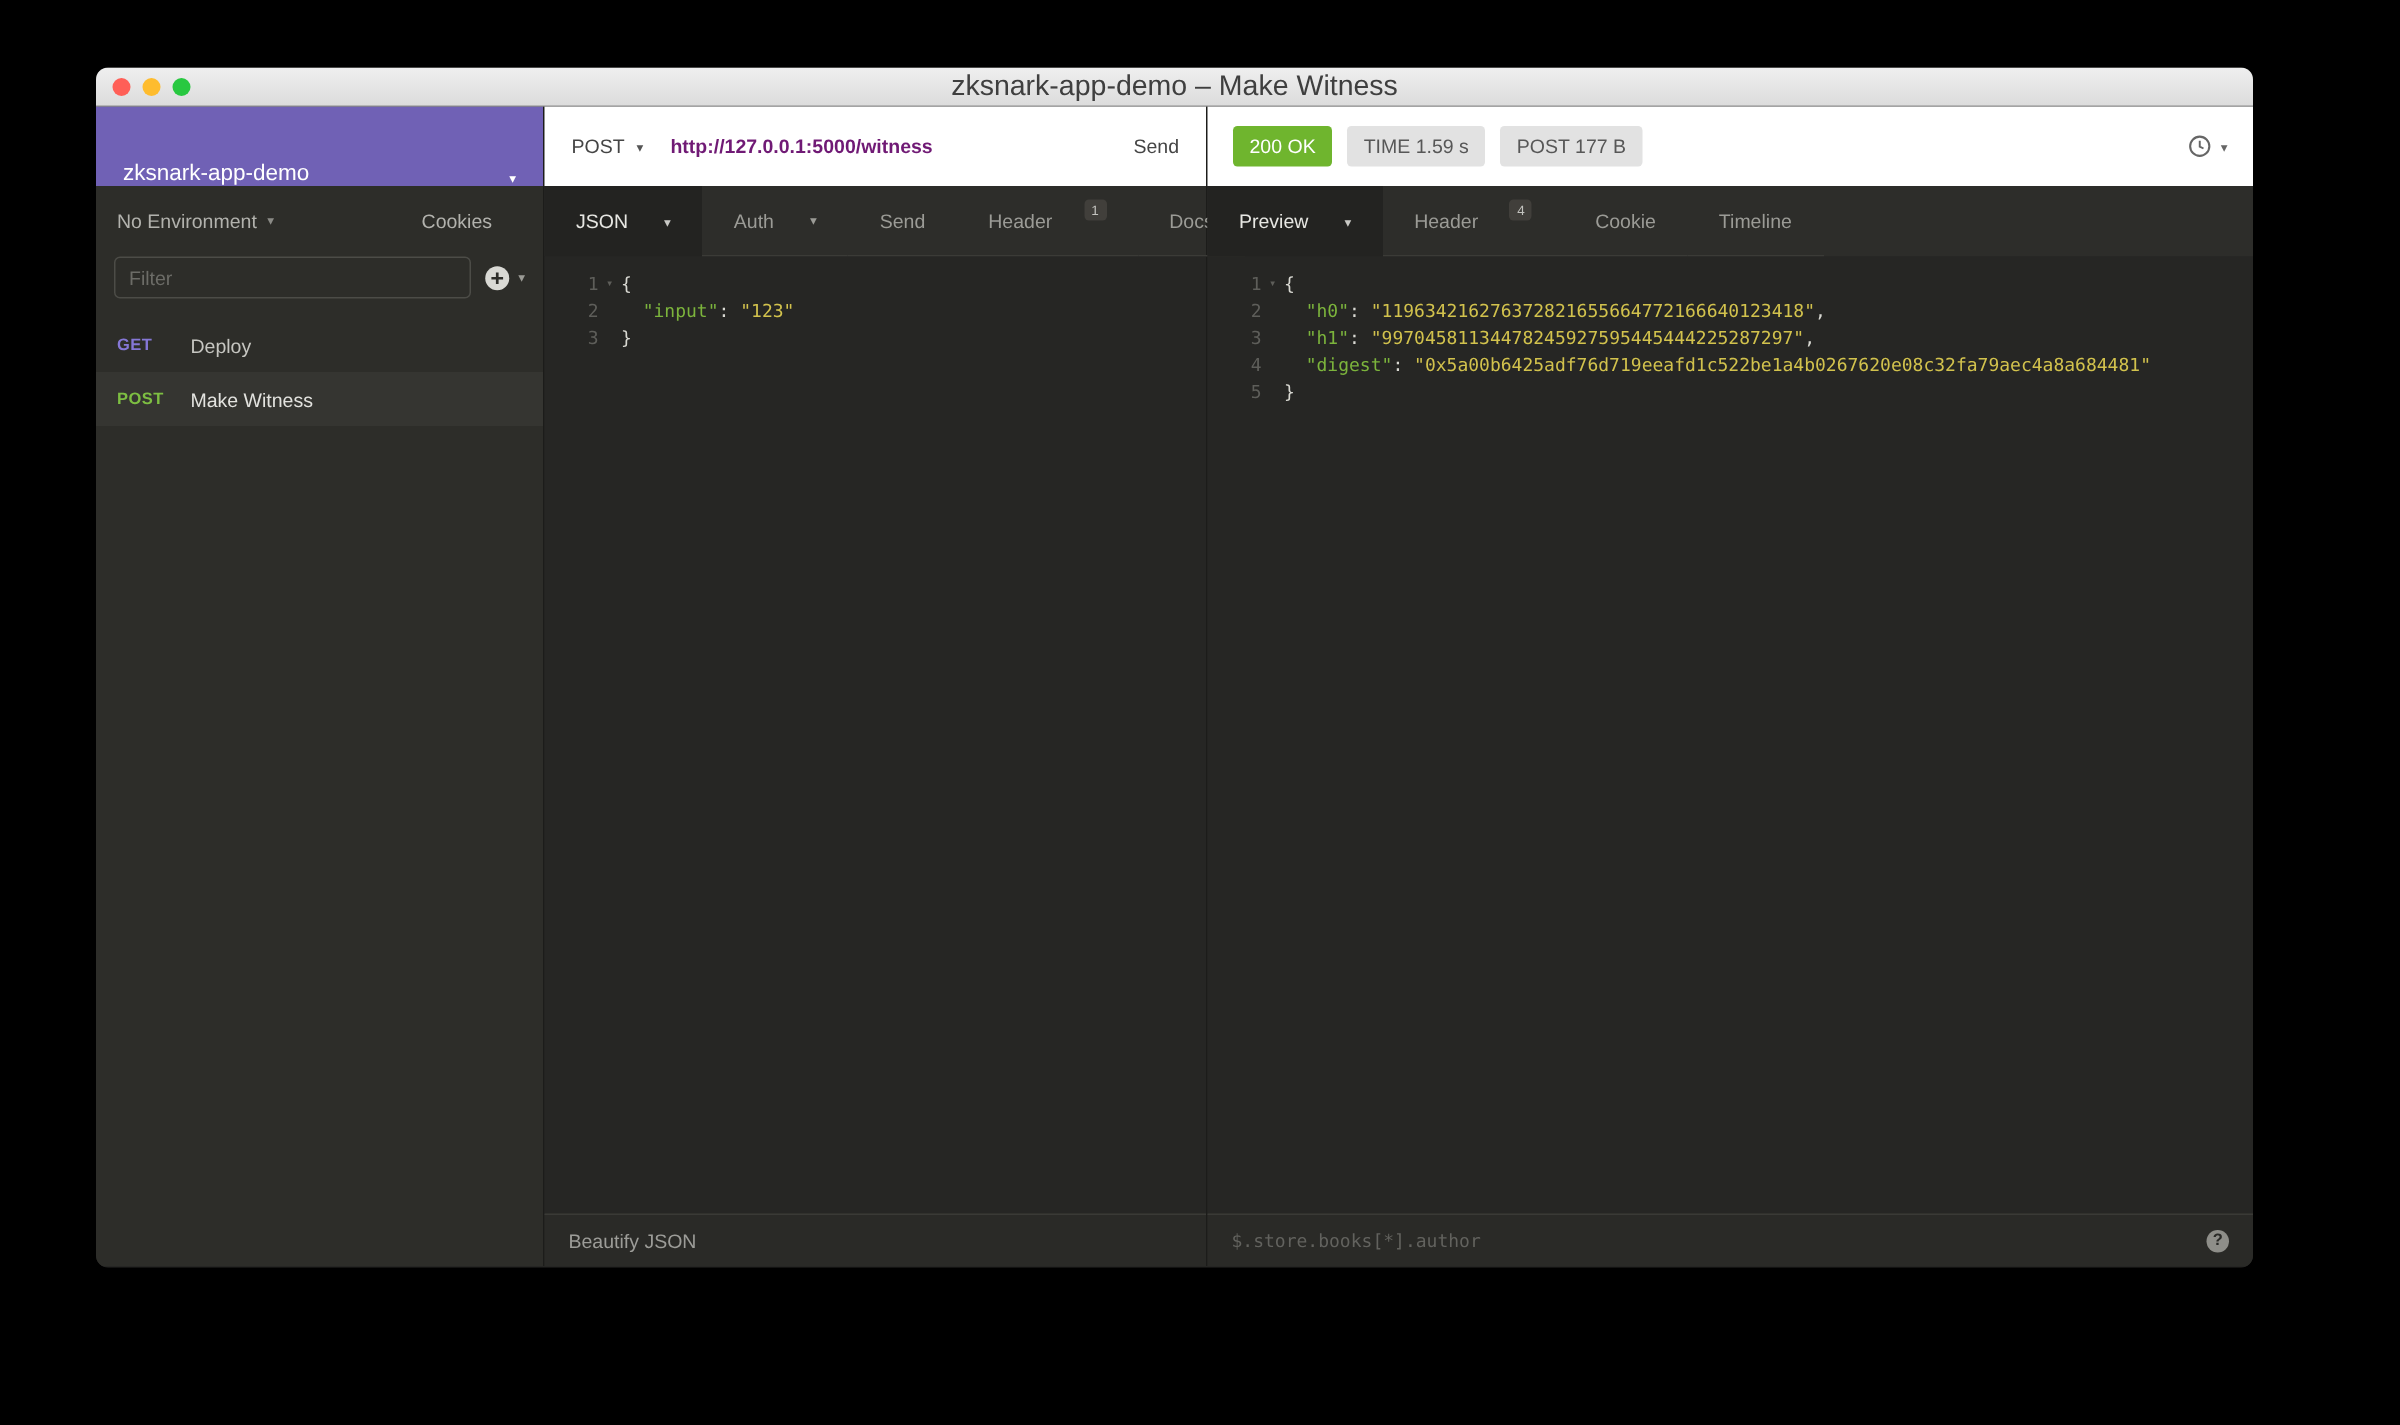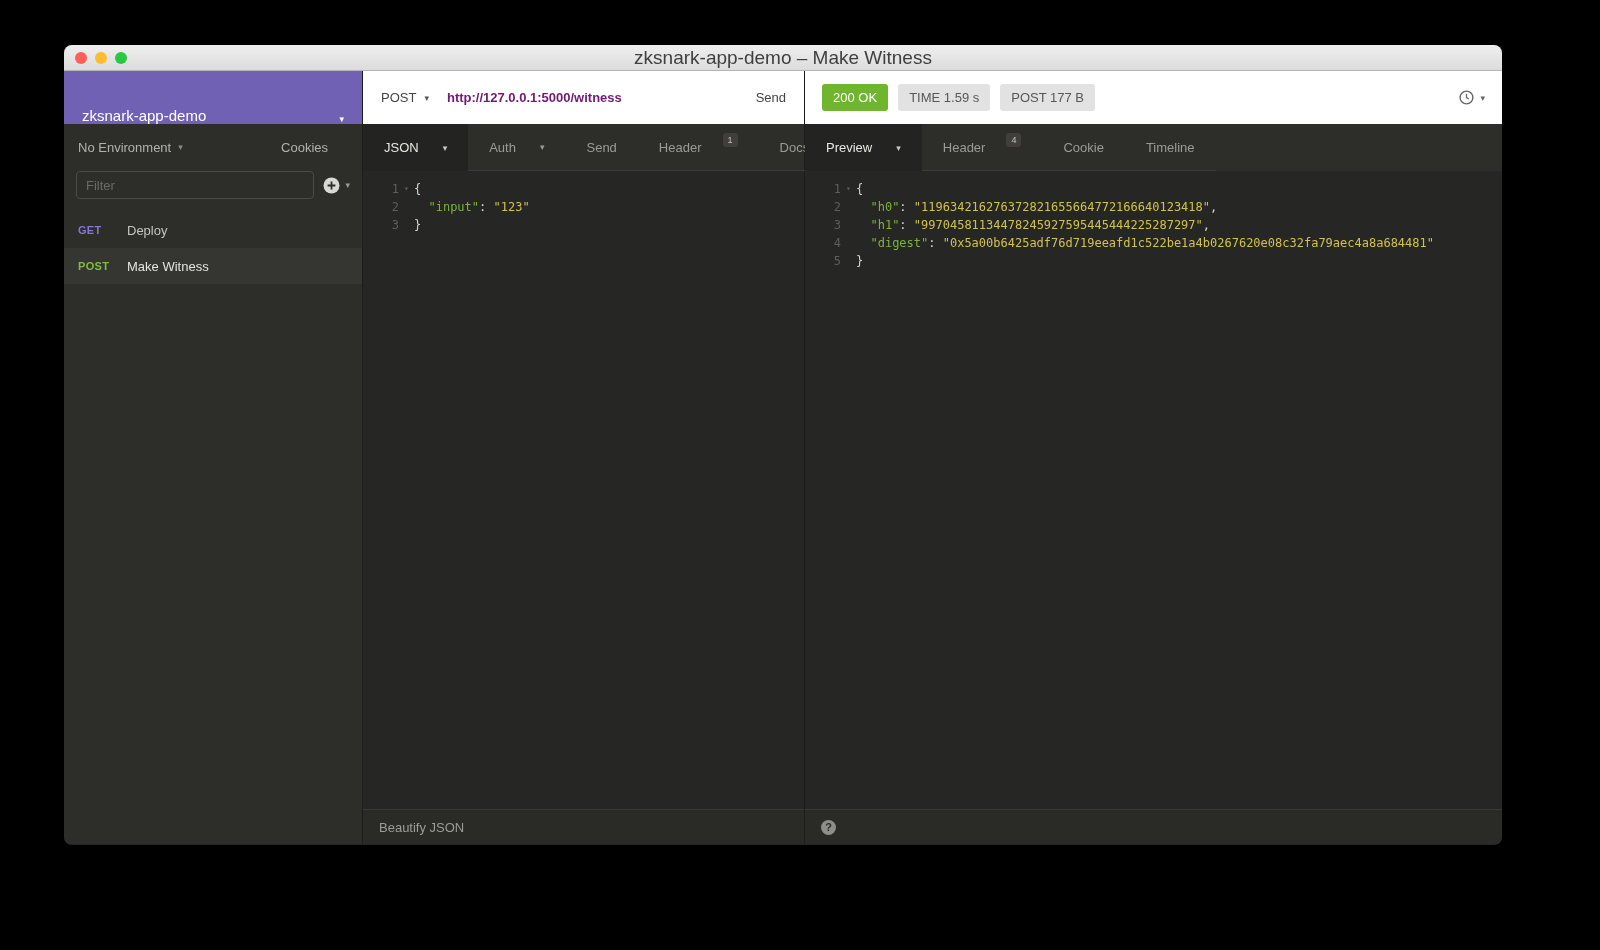--- a/index.html
+++ b/index.html
@@ -211,18 +211,19 @@
           </div>
         </div>
       <div class="editor" id="response-viewer">
           <div class="code-line"><span class="gutter-num">1</span><span class="gutter-fold">▾</span><span class="tk-punct">{</span></div>
           <div class="code-line"><span class="gutter-num">2</span><span class="gutter-fold"></span><span class="tk-punct">  </span><span class="tk-key">"h0"</span><span class="tk-punct">: </span><span class="tk-value">"119634216276372821655664772166640123418"</span><span class="tk-punct">,</span></div>
           <div class="code-line"><span class="gutter-num">3</span><span class="gutter-fold"></span><span class="tk-punct">  </span><span class="tk-key">"h1"</span><span class="tk-punct">: </span><span class="tk-value">"99704581134478245927595445444225287297"</span><span class="tk-punct">,</span></div>
           <div class="code-line"><span class="gutter-num">4</span><span class="gutter-fold"></span><span class="tk-punct">  </span><span class="tk-key">"digest"</span><span class="tk-punct">: </span><span class="tk-value">"0x5a00b6425adf76d719eeafd1c522be1a4b0267620e08c32fa79aec4a8a684481"</span></div>
           <div class="code-line"><span class="gutter-num">5</span><span class="gutter-fold"></span><span class="tk-punct">}</span></div>
         </div>
       <div class="panel-footer">
+        <input class="jsonpath-input" placeholder="$.store.books[*].author" style="">
         <span class="help-icon">?</span>
       </div>
     </section>
 
   </div>
 </div>
 
 </body></html>

